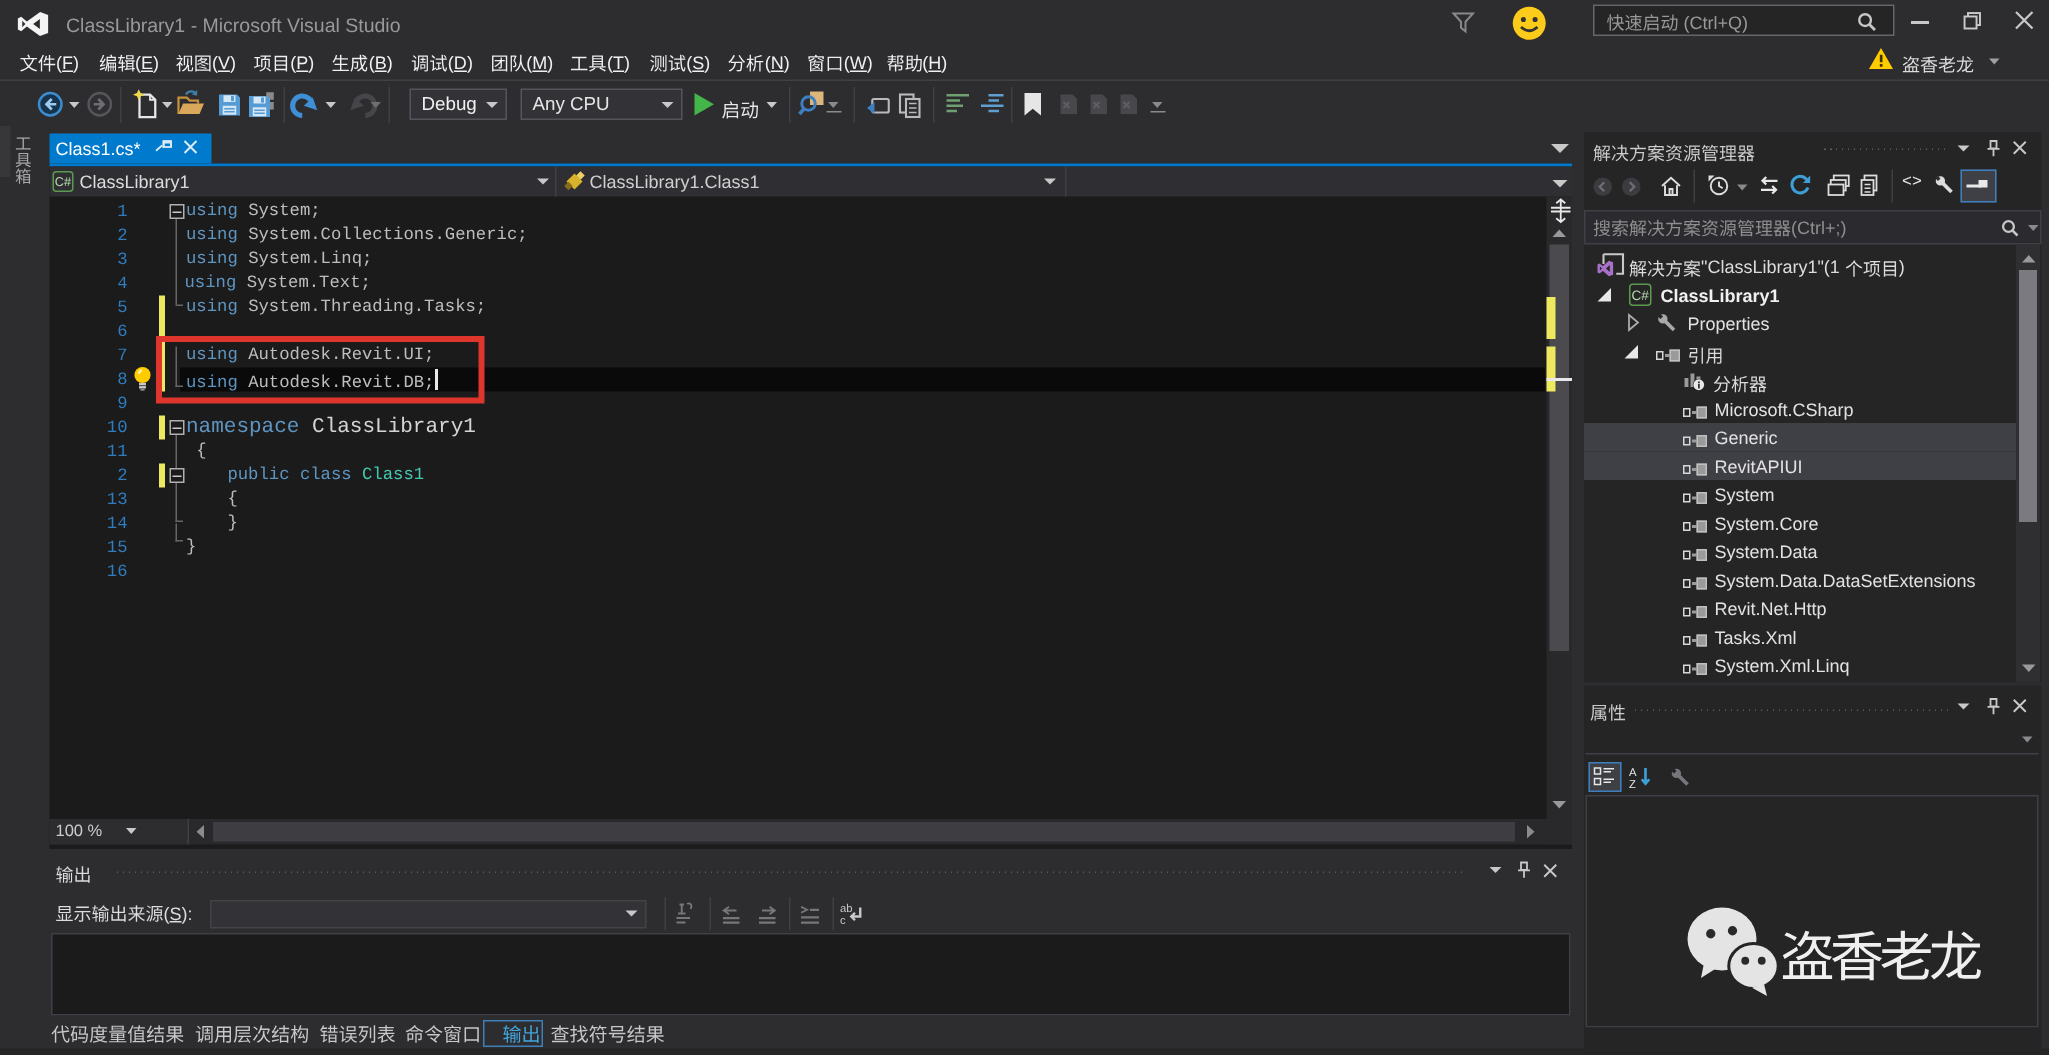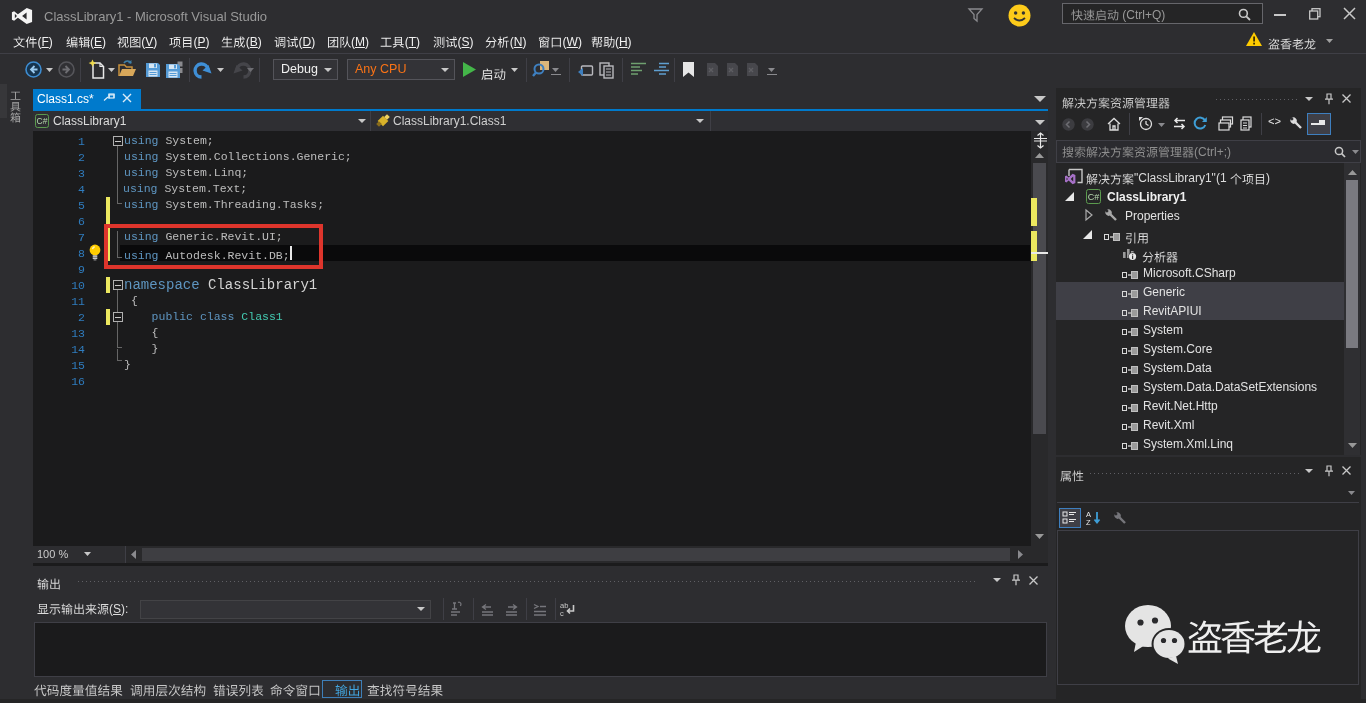--- a/index.html
+++ b/index.html
@@ -193,21 +193,21 @@
 <svg style="position:absolute;left:247px;top:68px;width:7px;height:4px;" viewBox="0 0 7 4">
     <polygon points="0,0 7,0 3.5,4" fill="#6E6E73"></polygon>
   </svg>
 <div class="ab" style="position:absolute;left:259px;top:58px;width:1px;height:24px;background:#3F3F46;"></div>
 <div class="ab" style="position:absolute;left:273px;top:59px;width:65px;height:21px;background:#333337;border:1px solid #54545A;"></div>
 <div class="t" style="left:281px;top:62px;font-size:12.5px;color:#F1F1F1">Debug</div>
 <svg style="position:absolute;left:324px;top:68px;width:8px;height:4px;" viewBox="0 0 8 4">
     <polygon points="0,0 8,0 4.0,4" fill="#C8C8C8"></polygon>
   </svg>
 <div class="ab" style="position:absolute;left:347px;top:59px;width:108px;height:21px;background:#333337;border:1px solid #54545A;"></div>
-<div class="t" style="left:355px;top:62px;font-size:12.5px;color:#f97316">Any CPU</div>
+<div class="t" style="left:355px;top:62px;font-size:12.5px;color:#e5e5e5">Any CPU</div>
 <svg style="position:absolute;left:441px;top:68px;width:8px;height:4px;" viewBox="0 0 8 4">
     <polygon points="0,0 8,0 4.0,4" fill="#C8C8C8"></polygon>
   </svg>
 <svg style="position:absolute;left:463px;top:62px;width:13px;height:15px;" viewBox="0 0 13 15">
     <polygon points="0,0 13,7.5 0,15" fill="#44B649"></polygon>
   </svg>
 <div class="ab" style="left:481px;top:64px"><svg width="25.0" height="12.5" viewBox="0 -880 2000 1000">
       <g transform="scale(1,-1)" fill="#E8E8E8">
         <use href="#g542F" x="0"></use>
         <use href="#g52A8" x="1000"></use>
@@ -346,21 +346,21 @@
 <path d="M4.5,5.2 a3,3 0 0 1 2.2,-2.4" stroke="#FFF3B0" stroke-width="1.5" fill="none"></path>
 <rect x="4.7" y="11.3" width="4.6" height="1.6" fill="#C8C8C8"></rect>
 <rect x="4.7" y="13.4" width="4.6" height="1.6" fill="#C8C8C8"></rect>
 <rect x="5.6" y="15.2" width="2.8" height="1.3" fill="#888"></rect>
   </svg>
 <div class="t mono" style="left:124px;top:133px;font-size:11.5px;line-height:16px"><span style="color:#5E95C0">using</span><span style="color:#BDBDBD"> System;</span></div>
 <div class="t mono" style="left:124px;top:149px;font-size:11.5px;line-height:16px"><span style="color:#5E95C0">using</span><span style="color:#BDBDBD"> System.Collections.Generic;</span></div>
 <div class="t mono" style="left:124px;top:165px;font-size:11.5px;line-height:16px"><span style="color:#5E95C0">using</span><span style="color:#BDBDBD"> System.Linq;</span></div>
 <div class="t mono" style="left:123px;top:181px;font-size:11.5px;line-height:16px"><span style="color:#5E95C0">using</span><span style="color:#BDBDBD"> System.Text;</span></div>
 <div class="t mono" style="left:124px;top:197px;font-size:11.5px;line-height:16px"><span style="color:#5E95C0">using</span><span style="color:#BDBDBD"> System.Threading.Tasks;</span></div>
-<div class="t mono" style="left:124px;top:229px;font-size:11.5px;line-height:16px"><span style="color:#5E95C0">using</span><span style="color:#BDBDBD"> Generic.Revit.UI;</span></div>
+<div class="t mono" style="left:124px;top:229px;font-size:11.5px;line-height:16px"><span style="color:#5E95C0">using</span><span style="color:#BDBDBD"> Autodesk.Revit.UI;</span></div>
 <div class="t mono" style="left:124px;top:248px;font-size:11.5px;line-height:16px"><span style="color:#5E95C0">using</span><span style="color:#BDBDBD"> Autodesk.Revit.DB;</span></div>
 <div class="t mono" style="left:124px;top:277px;font-size:14px;line-height:16px"><span style="color:#5E95C0">namespace</span><span style="color:#D4D4D4"> ClassLibrary1</span></div>
 <div class="t mono" style="left:124px;top:293px;font-size:11.5px;line-height:16px"><span style="color:#BDBDBD"> {</span></div>
 <div class="t mono" style="left:124px;top:309px;font-size:11.5px;line-height:16px">    <span style="color:#5E95C0">public class</span><span style="color:#43C9B0"> Class1</span></div>
 <div class="t mono" style="left:124px;top:325px;font-size:11.5px;line-height:16px"><span style="color:#BDBDBD">    {</span></div>
 <div class="t mono" style="left:124px;top:341px;font-size:11.5px;line-height:16px"><span style="color:#BDBDBD">    }</span></div>
 <div class="t mono" style="left:124px;top:357px;font-size:11.5px;line-height:16px"><span style="color:#BDBDBD">}</span></div>
 <div class="ab" style="position:absolute;left:290px;top:246px;width:1.5px;height:14px;background:#E8E8E8;"></div>
 <div class="ab" style="position:absolute;left:112.5px;top:136px;width:10px;height:10px;background:#1B1B1C;border:1px solid #B0B0B0;"></div>
 <div class="ab" style="position:absolute;left:114.5px;top:140.5px;width:6px;height:1px;background:#C8C8C8;"></div>
@@ -707,21 +707,21 @@
 <div class="ab" style="position:absolute;left:1127.5px;top:388.05px;width:3px;height:2px;background:#9A9A9A;"></div>
 <div class="ab" style="position:absolute;left:1130.5px;top:385.05px;width:7px;height:8px;background:#9A9A9A;border:1px solid #C0C0C0;box-sizing:border-box;"></div>
 <div class="t" style="left:1143px;top:380.05px;font-size:12px;color:#E2E2E2">System.Data.DataSetExtensions</div>
 <div class="ab" style="position:absolute;left:1122px;top:405.1px;width:5px;height:6px;border:1px solid #D8D8D8;"></div>
 <div class="ab" style="position:absolute;left:1127.5px;top:407.1px;width:3px;height:2px;background:#9A9A9A;"></div>
 <div class="ab" style="position:absolute;left:1130.5px;top:404.1px;width:7px;height:8px;background:#9A9A9A;border:1px solid #C0C0C0;box-sizing:border-box;"></div>
 <div class="t" style="left:1143px;top:399.1px;font-size:12px;color:#E2E2E2">Revit.Net.Http</div>
 <div class="ab" style="position:absolute;left:1122px;top:424.15px;width:5px;height:6px;border:1px solid #D8D8D8;"></div>
 <div class="ab" style="position:absolute;left:1127.5px;top:426.15px;width:3px;height:2px;background:#9A9A9A;"></div>
 <div class="ab" style="position:absolute;left:1130.5px;top:423.15px;width:7px;height:8px;background:#9A9A9A;border:1px solid #C0C0C0;box-sizing:border-box;"></div>
-<div class="t" style="left:1143px;top:418.15px;font-size:12px;color:#E2E2E2">Revit.Xml</div>
+<div class="t" style="left:1143px;top:418.15px;font-size:12px;color:#E2E2E2">Tasks.Xml</div>
 <div class="ab" style="position:absolute;left:1122px;top:443.2px;width:5px;height:6px;border:1px solid #D8D8D8;"></div>
 <div class="ab" style="position:absolute;left:1127.5px;top:445.2px;width:3px;height:2px;background:#9A9A9A;"></div>
 <div class="ab" style="position:absolute;left:1130.5px;top:442.2px;width:7px;height:8px;background:#9A9A9A;border:1px solid #C0C0C0;box-sizing:border-box;"></div>
 <div class="t" style="left:1143px;top:437.2px;font-size:12px;color:#E2E2E2">System.Xml.Linq</div>
 <div class="ab" style="position:absolute;left:1344px;top:163px;width:16px;height:292px;background:#2F2F32;"></div>
 <svg style="position:absolute;left:1348px;top:170px;width:9px;height:5px;" viewBox="0 0 9 5">
     <polygon points="0,5 9,5 4.5,0" fill="#999"></polygon>
   </svg>
 <div class="ab" style="position:absolute;left:1346px;top:180px;width:12px;height:168px;background:#7A7A80;"></div>
 <svg style="position:absolute;left:1348px;top:443px;width:9px;height:5px;" viewBox="0 0 9 5">

